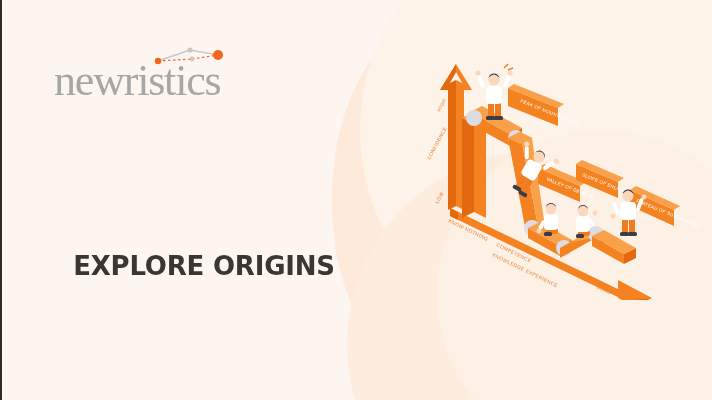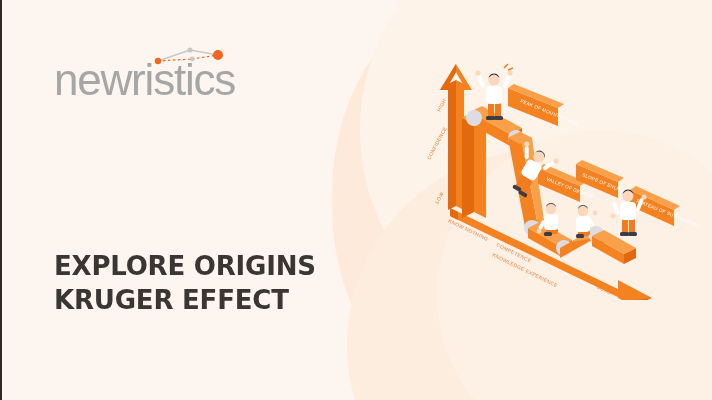--- a/index.html
+++ b/index.html
@@ -53,37 +53,38 @@
     position: absolute;
     left: 52px; top: 45px;
     width: 200px; height: 60px;
   }
   #logo-wordmark {
     position: absolute;
     left: 0; top: 10px;
     font-size: 44px;
     letter-spacing: -1.2px;
     color: #a6a6a6;
-    font-family: Liberation Sans, sans-serif;
+    font-family: Liberation Serif, serif;
     font-weight: 400;
     white-space: nowrap;
   }
   #logo-accent { position: absolute; left: 96px; top: 0px; }
 
   
   #headline {
     position: absolute;
     left: 52px; top: 250px;
     width: 300px;
     font-size: 26px;
     font-weight: bold;
     line-height: 1.3;
     letter-spacing: -0.2px;
     color: #3a3633;
     font-family: "DejaVu Sans", sans-serif;
+    text-align: center;
   }
   #headline .hl-line { display: block; }
 
   
   #illustration {
     position: absolute;
     left: 398px; top: 50px;
     width: 300px; height: 250px;
   }
   #illustration svg { display: block; }
@@ -109,21 +110,20 @@
         <circle cx="42" cy="14" r="2.4" fill="#c8c8c8"></circle>
         <circle cx="8" cy="16" r="3.2" fill="#f2651e"></circle>
         <circle cx="68" cy="10" r="5" fill="#f2651e"></circle>
       </svg>
     </div>
     <div id="logo-wordmark">newristics</div>
   </div>
 
   <div id="headline">
     <span class="hl-line">EXPLORE ORIGINS</span>
-    <span class="hl-line">KRUGER EFFECT</span>
   </div>
 
   <div id="illustration">
     <svg width="300" height="250" viewBox="0 0 300 250" xmlns="http://www.w3.org/2000/svg">
       <defs>
         <style>
           .axtxt { font-family: "Liberation Sans", sans-serif; font-size: 5px; fill: #e8843a; letter-spacing: .3px; }
           .sgn   { font-family: "Liberation Sans", sans-serif; font-size: 4.6px; fill: #ffffff; letter-spacing: .3px; }
           .bar-t { fill: #f58220; }
           .bar-l { fill: #e2690d; }

